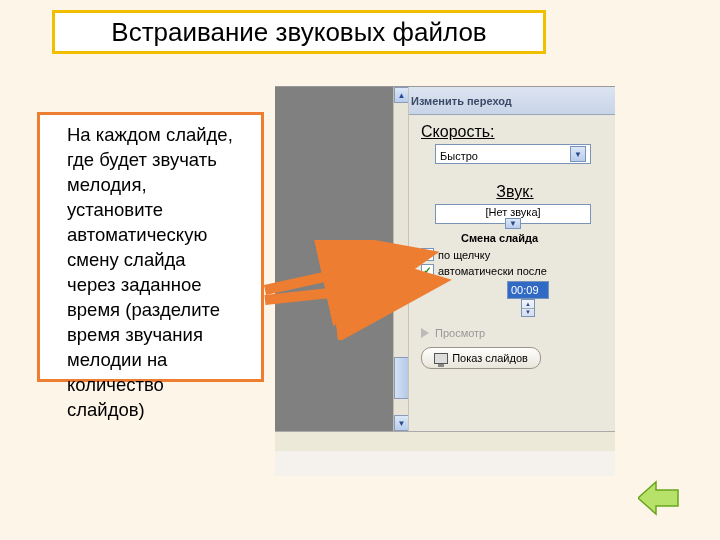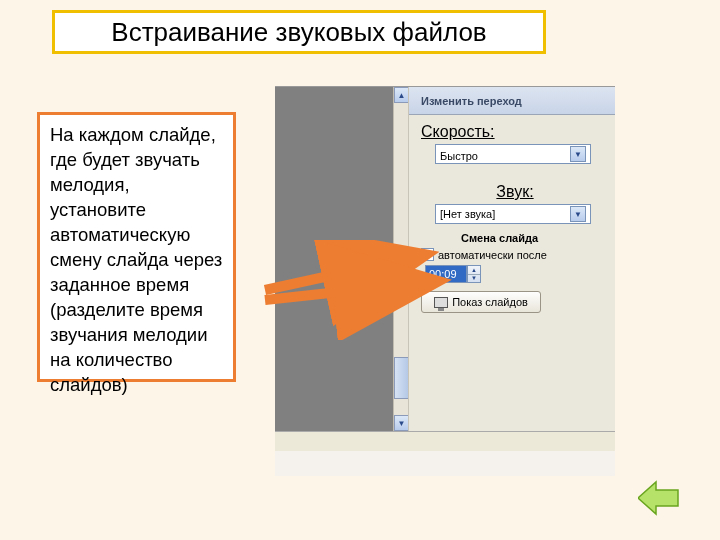--- a/index.html
+++ b/index.html
@@ -24,25 +24,25 @@
     justify-content: center;
   }
   .title-box span {
     font-size: 26px;
     color: #000;
   }
   .instruction-box {
     position: absolute;
     top: 112px;
     left: 37px;
-    width: 199px;
+    width: 227px;
     height: 270px;
     background: #fff;
     border: 3px solid #ed7d31;
-    padding: 8px 10px;
+    padding: 8px 27px;
   }
   .instruction-box span {
     font-size: 18.5px;
     line-height: 1.35;
     color: #000;
     display: block;
   }
   .app-panel {
     position: absolute;
     top: 86px;
@@ -81,21 +81,21 @@
   }
   .tp-header {
     height: 28px;
     background: linear-gradient(#dce4f0, #c8d4e8);
     border-bottom: 1px solid #9aa5b8;
     font-size: 11px;
     font-weight: bold;
     color: #3a4a66;
     display: flex;
     align-items: center;
-    padding-left: 12px;
+    padding-left: 2px;
   }
   .tp-body {
     padding: 6px 6px 6px 12px;
     font-size: 11px;
     color: #000;
   }
   .tp-label { font-size: 16px; margin-top: 2px; margin-bottom: 3px; text-decoration: underline; }
   .tp-select {
     width: 170px;
     height: 20px;
@@ -143,23 +143,24 @@
   .tp-check.checked::before { content: "✓"; }
   .tp-subheader {
     font-weight: bold;
     font-size: 11px;
     margin-top: 8px;
     margin-bottom: 4px;
     margin-left: 40px;
   }
   .tp-time {
     margin-top: 4px;
-    margin-left: 4px;
-    display: flex;
-    align-items: center;
+    margin-left: 26px;
+    display: flex;
+    align-items: center;
+    flex-direction: column;
   }
   .tp-time-val {
     width: 42px;
     height: 18px;
     background: #316ac5;
     color: #fff;
     font-size: 11px;
     padding: 1px 3px;
     border: 1px solid #7a93b8;
     display: flex;
@@ -207,21 +208,21 @@
     border-left: 8px solid #bbb;
     border-top: 5px solid transparent;
     border-bottom: 5px solid transparent;
   }
   .tp-show {
     margin-top: 8px;
     width: 120px;
     height: 22px;
     background: linear-gradient(#fefefe, #e8e5da);
     border: 1px solid #9a9486;
-    border-radius: 3px;
+    border-radius: 10px;
     font-size: 11px;
     display: flex;
     align-items: center;
     justify-content: center;
     gap: 4px;
   }
   .proj-icon {
     width: 14px; height: 11px;
     border: 1px solid #555;
     background: #ddd;
@@ -301,40 +302,48 @@
       <span>Изменить переход</span>
     </div>
     <div class="tp-body">
       <div class="tp-label">Скорость:</div>
       <div class="tp-select" style="margin-left:14px; width:156px;align-items:flex-end;">
         <span>Быстро</span>
         <span class="arrow">▼</span>
       </div>
 
       <div class="tp-label" style="margin-top:19px;text-align:center;">Звук:</div>
-      <div class="tp-select" style="margin-left:14px; width:156px;">
+      <div class="tp-select" style="margin-left:14px; width:156px;flex-direction:column;">
         <span>[Нет звука]</span>
         <span class="arrow">▼</span>
       </div>
 
       <div class="tp-subheader">Смена слайда</div>
 
+      <div class="tp-check-row">
+        <div class="tp-check checked"></div>
+        <span>по щелчку</span>
+      </div>
       <div class="tp-check-row">
         <div class="tp-check checked"></div>
         <span>автоматически после</span>
       </div>
       <div class="tp-time">
         <div class="tp-time-val">00:09</div>
         <div class="tp-spin">
           <div>▲</div>
           <div>▼</div>
         </div>
       </div>
 
 
+      <div class="tp-play">
+        <div class="picon"></div>
+        <span>Просмотр</span>
+      </div>
 
       <div class="tp-show">
         <div class="proj-icon"></div>
         <span>Показ слайдов</span>
       </div>
     </div>
   </div>
   <div class="slide-statusbar"></div>
 </div>
 

